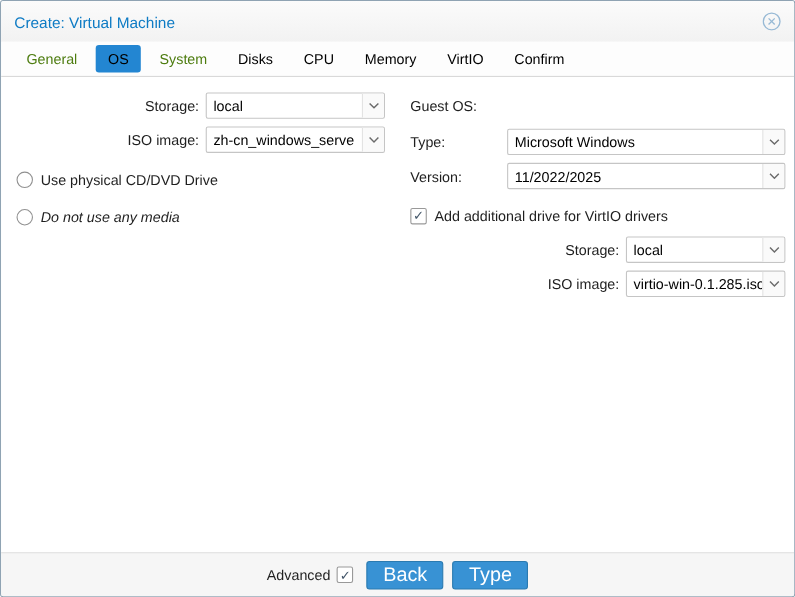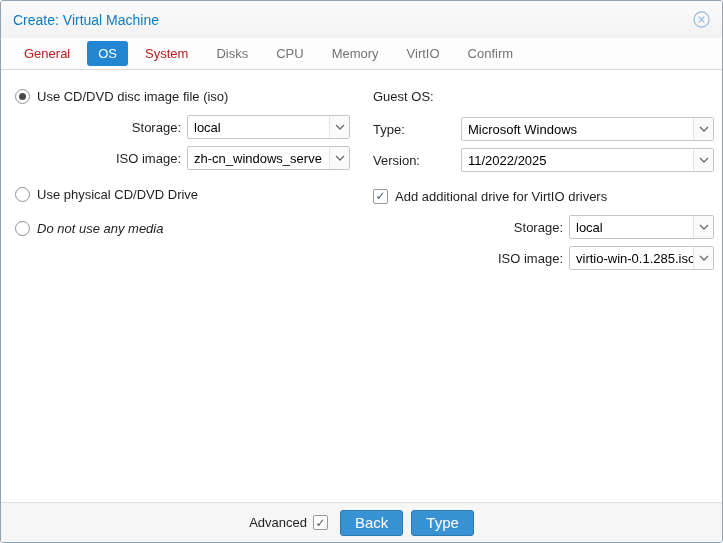--- a/index.html
+++ b/index.html
@@ -34,26 +34,26 @@
   .tabbar {
     flex: 0 0 32px;
     display: flex; align-items: flex-start; gap: 6px;
     padding: 3px 12px 0 12px;
     background: #fdfdfd;
     border-bottom: 1px solid #d9d9d9;
   }
   .tab {
     padding: 5px 11px;
     border-radius: 3px;
-    color: #b91c1c;
+    color: #4d7c0f;
     cursor: pointer;
     white-space: nowrap;
   }
-  .tab--active { background: #2386d2; color: #ffffff; }
-  .tab--disabled { color: #737373; cursor: default; }
+  .tab--active { background: #2386d2; color: #000000; }
+  .tab--disabled { color: #000000; cursor: default; }
 
   
   .body { flex: 1; display: flex; padding: 14px 14px 0 14px; background: #ffffff; }
   .col-left { width: 350px; flex: 0 0 350px; }
   .col-right { flex: 1; padding-left: 8px; }
 
   .row { display: flex; align-items: center; margin-bottom: 7px; min-height: 24px; }
 
   
   .radio-row { cursor: pointer; }
@@ -122,21 +122,21 @@
     background: #f6f6f6;
     border-top: 1px solid #e0e0e0;
   }
   .advanced-wrap { display: flex; align-items: center; gap: 6px; cursor: pointer; margin-right: 4px; }
   .btn {
     min-width: 55px; height: 26px;
     padding: 0 14px;
     background: #3892d4;
     border: 1px solid #2a7ab0;
     border-radius: 3px;
-    color: #ffffff; font-size: 15px;
+    color: #ffffff; font-size: 18px;
     display: flex; align-items: center; justify-content: center;
     cursor: pointer;
   }
 </style>
 </head>
 <body>
 
 <div class="window">
 
   <div class="header">
@@ -158,24 +158,20 @@
     <span class="tab tab--disabled">CPU</span>
     <span class="tab tab--disabled">Memory</span>
     <span class="tab tab--disabled">VirtIO</span>
     <span class="tab tab--disabled">Confirm</span>
   </div>
 
   <div class="body">
 
     <div class="col-left">
 
-      <div class="row radio-row">
-        <span class="radio-icon radio-icon--checked"></span>
-        <span>Use CD/DVD disc image file (iso)</span>
-      </div>
 
       <div class="row">
         <span class="lbl lbl--right lbl-l">Storage:</span>
         <div class="combo combo--l">
           <span class="combo-value">local</span>
           <span class="combo-trigger">
             <svg width="10" height="6" viewBox="0 0 10 6">
                 <polyline points="1,1 5,5 9,1" fill="none" stroke="#6b6b6b" stroke-width="1.3"></polyline>
               </svg>
           </span>

